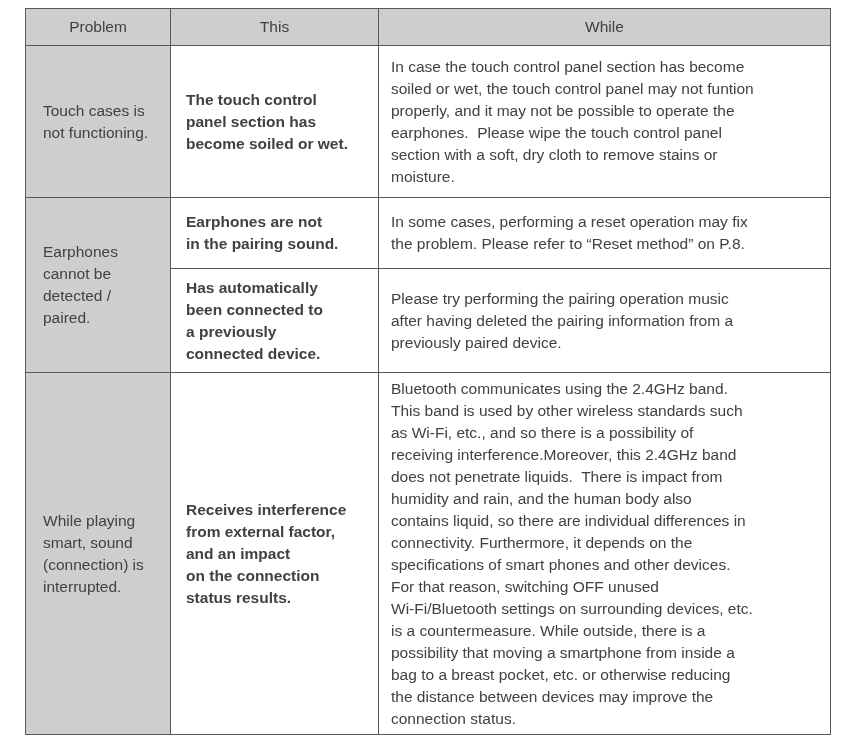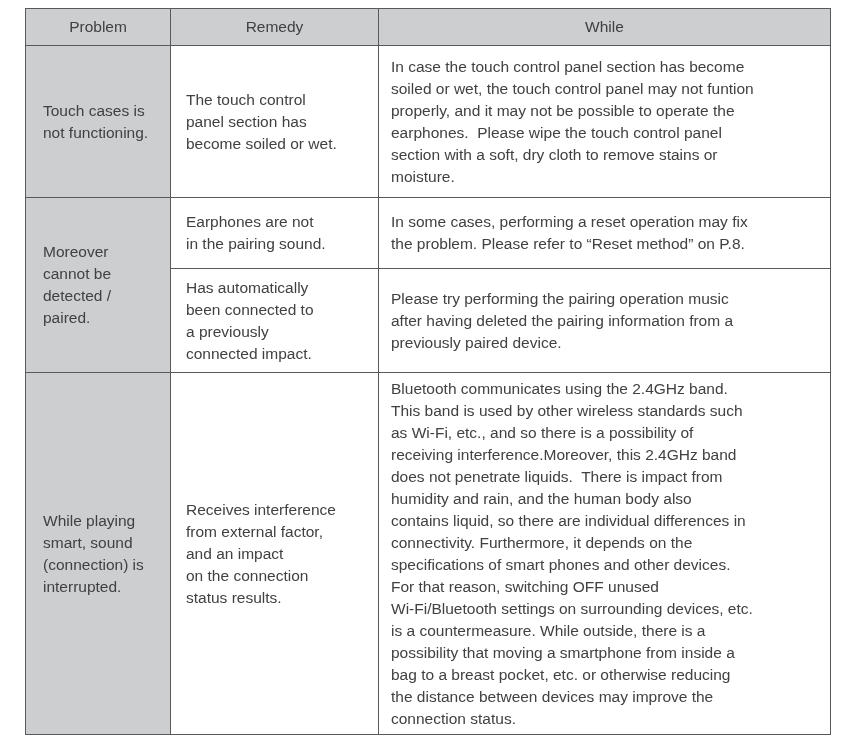--- a/index.html
+++ b/index.html
@@ -51,72 +51,73 @@
     text-align: center;
     padding: 2px 4px;
   }
   td.problem {
     background: var(--problem-bg);
     padding: 4px 6px 4px 17px;
   }
   td.cause {
     background: var(--cell-bg);
     padding: 4px 6px 4px 15px;
+    font-weight: bold;
   }
   td.remedy {
     background: var(--cell-bg);
     padding: 4px 8px 4px 12px;
   }
 </style>
 </head>
 <body>
 
 <div class="page">
   <table class="trouble">
     <colgroup>
       <col style="width:145px">
       <col style="width:208px">
       <col style="width:452px">
     </colgroup>
     <thead>
       <tr style="height:37px">
         <th>Problem</th>
-        <th>Remedy</th>
+        <th>This</th>
         <th>While</th>
       </tr>
     </thead>
     <tbody>
       <tr style="height:152px">
         <td class="problem">Touch cases is
 not functioning.</td>
         <td class="cause">The touch control
 panel section has
 become soiled or wet.</td>
         <td class="remedy">In case the touch control panel section has become
 soiled or wet, the touch control panel may not funtion
 properly, and it may not be possible to operate the
 earphones.  Please wipe the touch control panel
 section with a soft, dry cloth to remove stains or
 moisture.</td>
       </tr>
       <tr style="height:71px">
-        <td class="problem" rowspan="2">Moreover
+        <td class="problem" rowspan="2">Earphones
 cannot be
 detected /
 paired.</td>
         <td class="cause">Earphones are not
 in the pairing sound.</td>
         <td class="remedy">In some cases, performing a reset operation may fix
 the problem. Please refer to “Reset method” on P.8.</td>
       </tr>
       <tr style="height:104px">
         <td class="cause">Has automatically
 been connected to
 a previously
-connected impact.</td>
+connected device.</td>
         <td class="remedy">Please try performing the pairing operation music
 after having deleted the pairing information from a
 previously paired device.</td>
       </tr>
       <tr style="height:362px">
         <td class="problem">While playing
 smart, sound
 (connection) is
 interrupted.</td>
         <td class="cause">Receives interference

